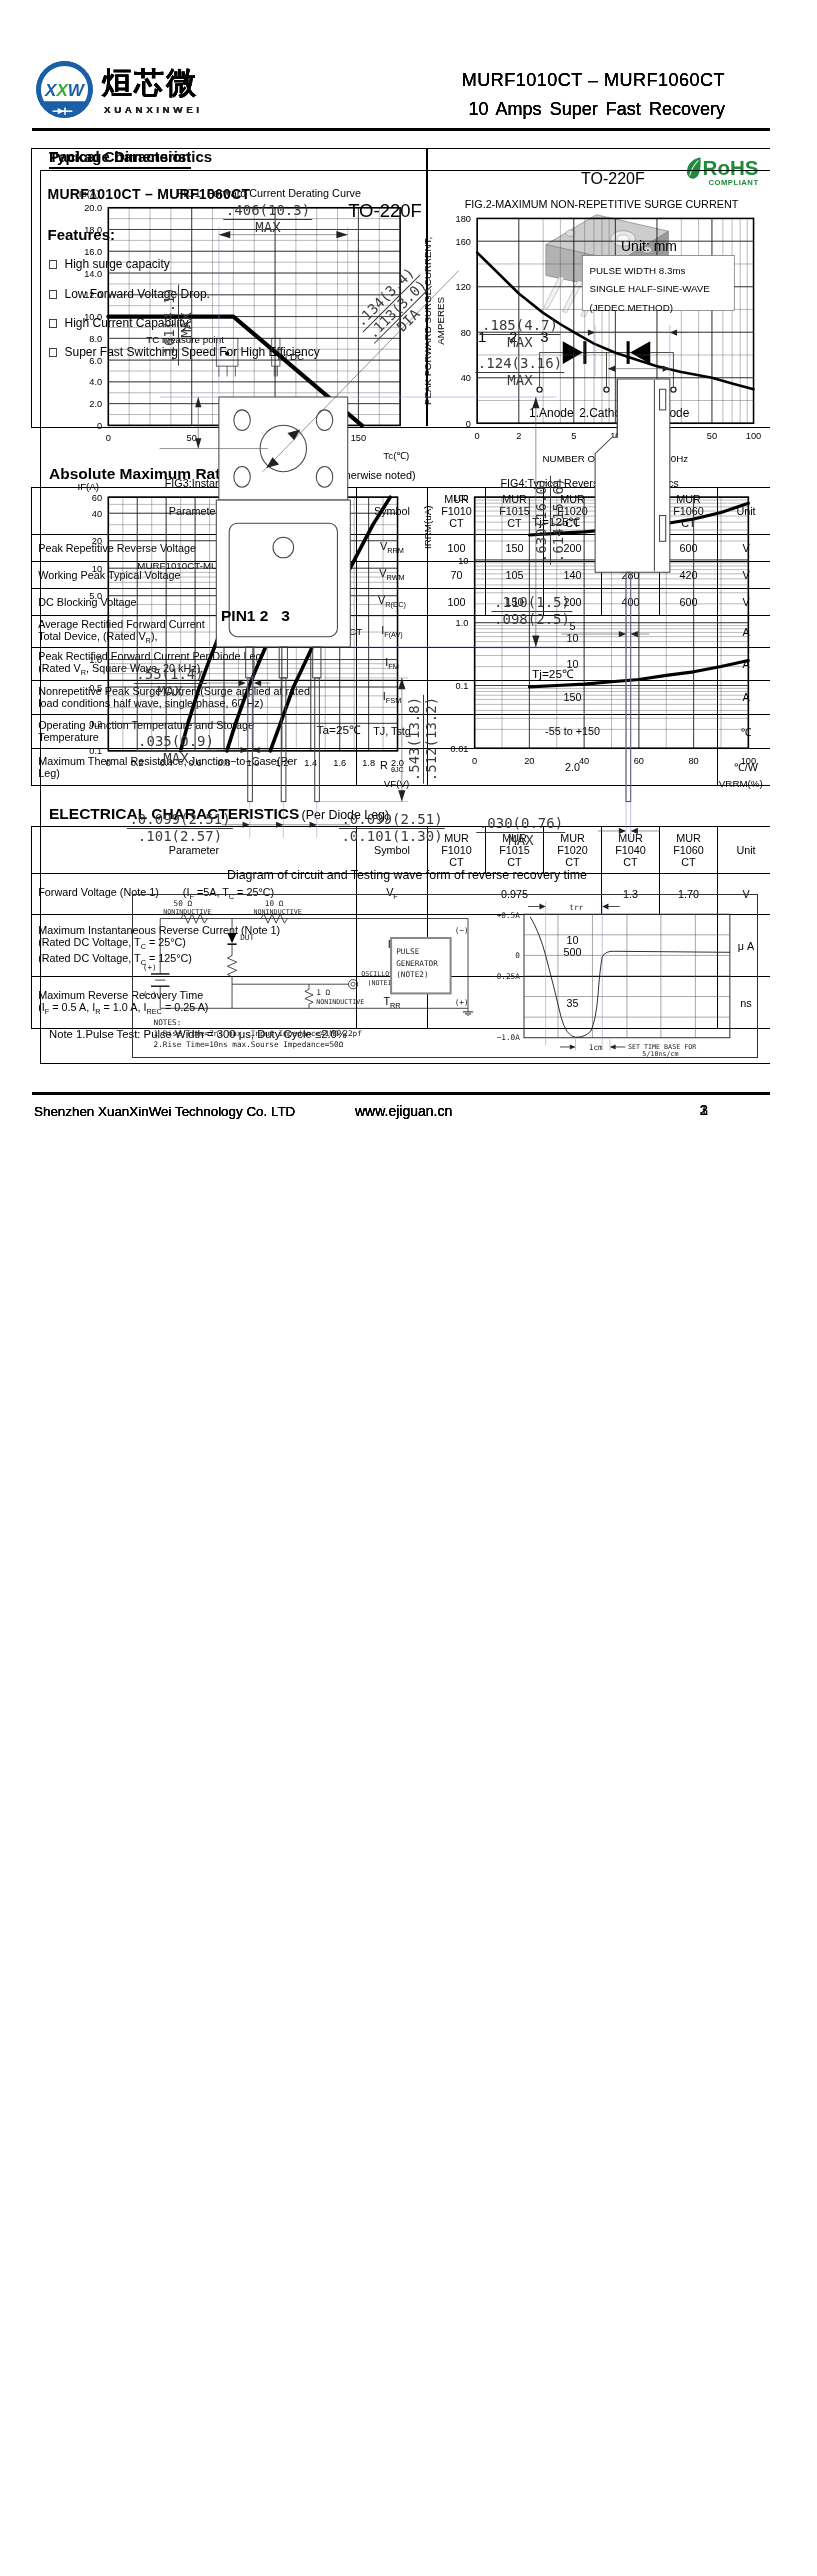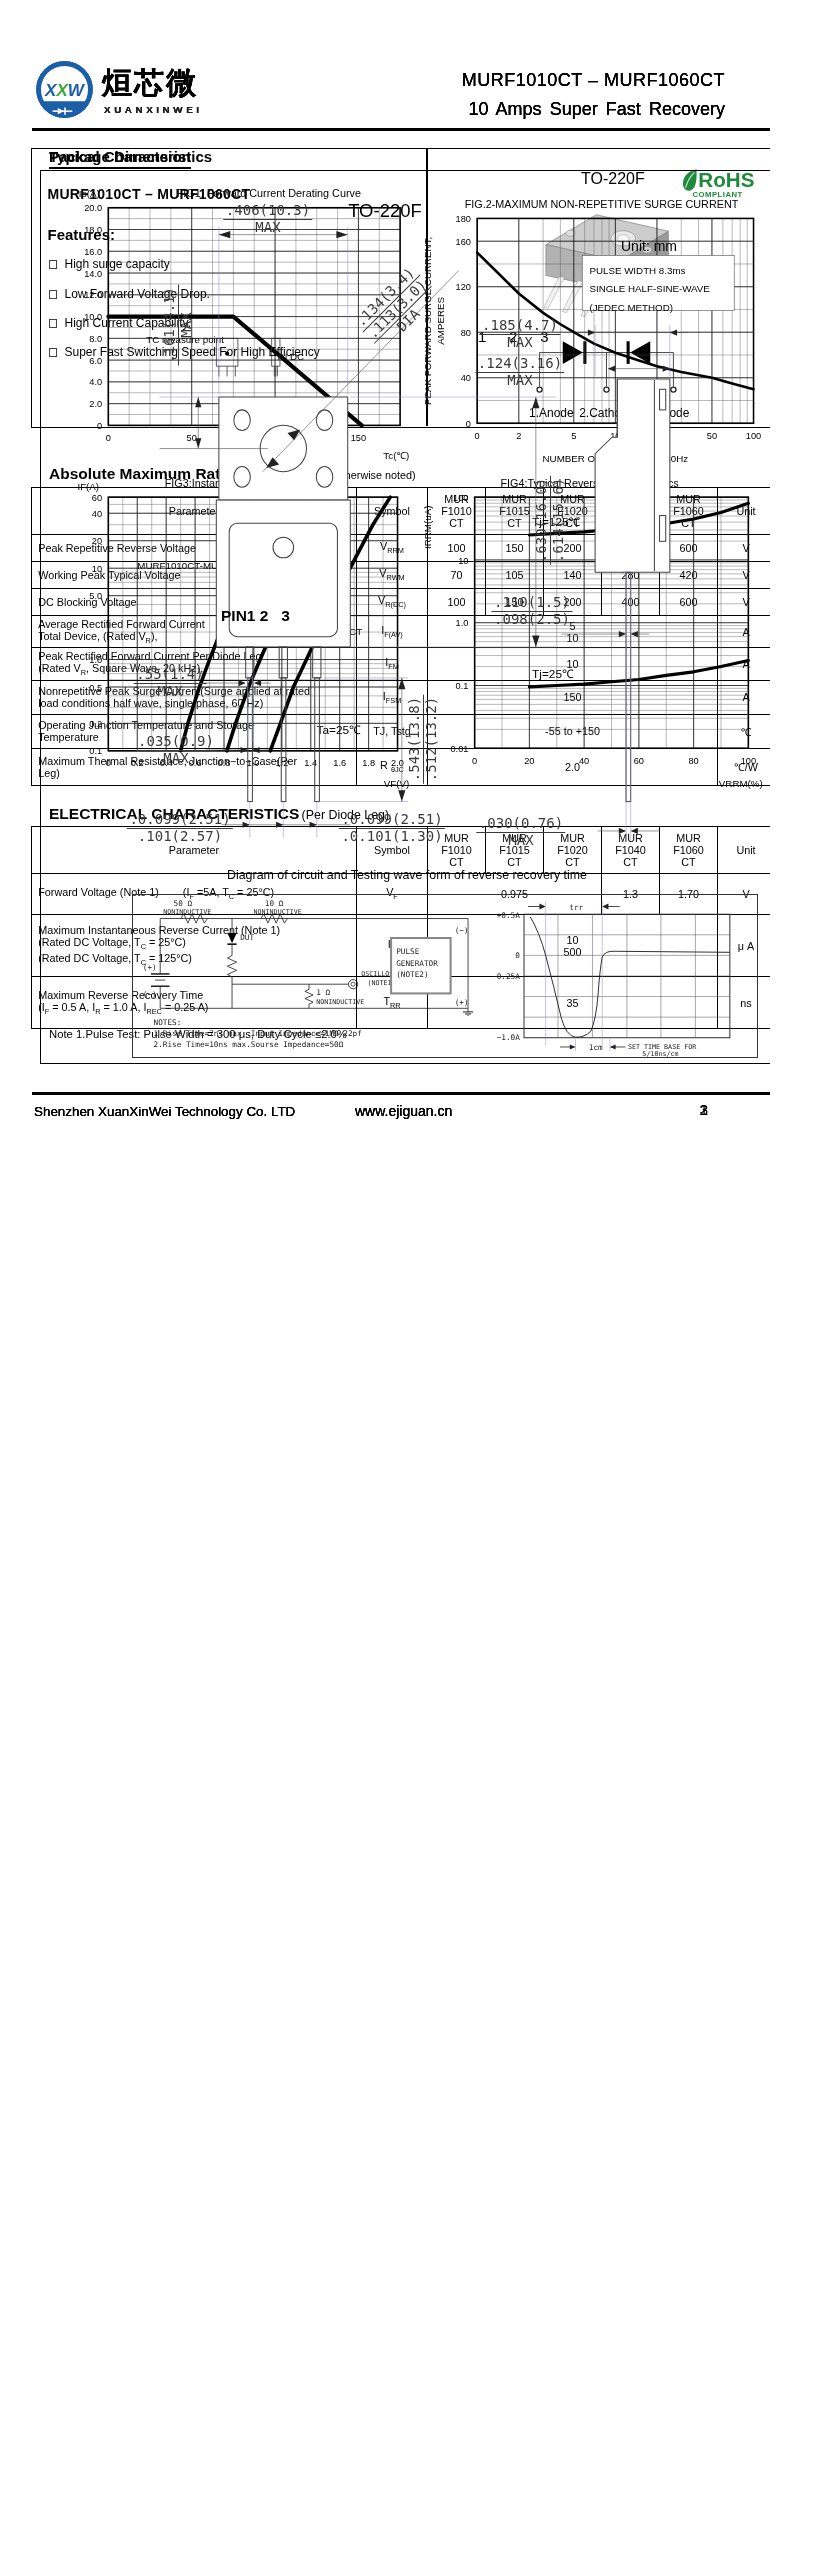--- a/index.html
+++ b/index.html
@@ -22,21 +22,21 @@
 .ftr-site{position:absolute;left:355px;top:1103px;font-size:14px}
 .ftr-page{position:absolute;right:62px;top:1101px;font-size:15.5px}
 
 .intro-box{position:absolute;left:31px;top:148px;width:741px;height:280px;border:1.5px solid #000}
 .intro-divider{position:absolute;left:394px;top:0;width:1.5px;height:277px;background:#000}
 .part-range{position:absolute;left:15.5px;top:37px;font-size:14px;font-weight:bold;letter-spacing:0.3px}
 .features-title{position:absolute;left:15.5px;top:77px;font-size:15px;font-weight:bold}
 .feat{position:absolute;left:16.5px;font-size:12px}
 .feat .cb{display:inline-block;width:8.8px;height:8.8px;border:1px solid #444;margin-right:7.2px;vertical-align:-0.5px}
 .to220f-label{position:absolute;left:155px;top:20.6px;font-size:16px}
-.rohs{position:absolute;right:14.4px;top:19px;width:82px;text-align:center;color:#1d8a3c}
+.rohs{position:absolute;right:14.4px;top:7px;width:82px;text-align:right;color:#1d8a3c}
 .rohs-big{font-size:20.6px;font-weight:bold;display:inline-block;vertical-align:top}
 .rohs-small{font-size:7.7px;font-weight:bold;letter-spacing:0.5px;margin-top:-2.1px}
 .pkg3d{position:absolute;left:88px;top:45px}
 .pins-123{position:absolute;left:52px;top:179px;font-size:15px;font-weight:normal;letter-spacing:9.3px}
 .schem{position:absolute;left:93px;top:188px}
 .pin-caption{position:absolute;left:103px;top:257px;font-size:12px;word-spacing:2.1px}
 .sec-title{font-size:15.5px;font-weight:bold}
 .sec-note{font-size:10.8px;font-weight:normal}
 .tblwrap{position:absolute;left:31px}
 table.spec{border-collapse:collapse;width:741px;table-layout:fixed}

